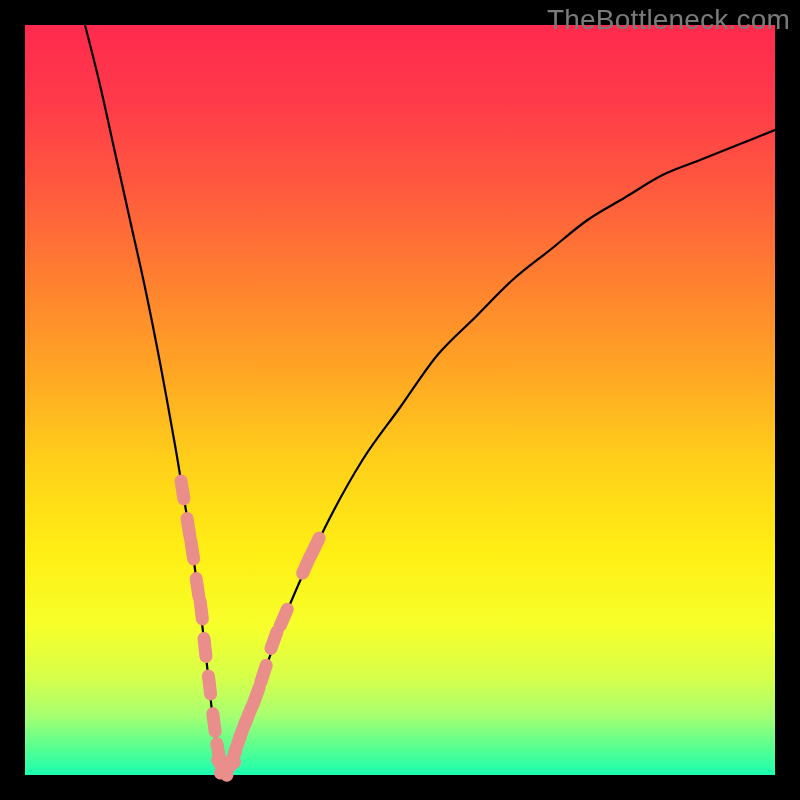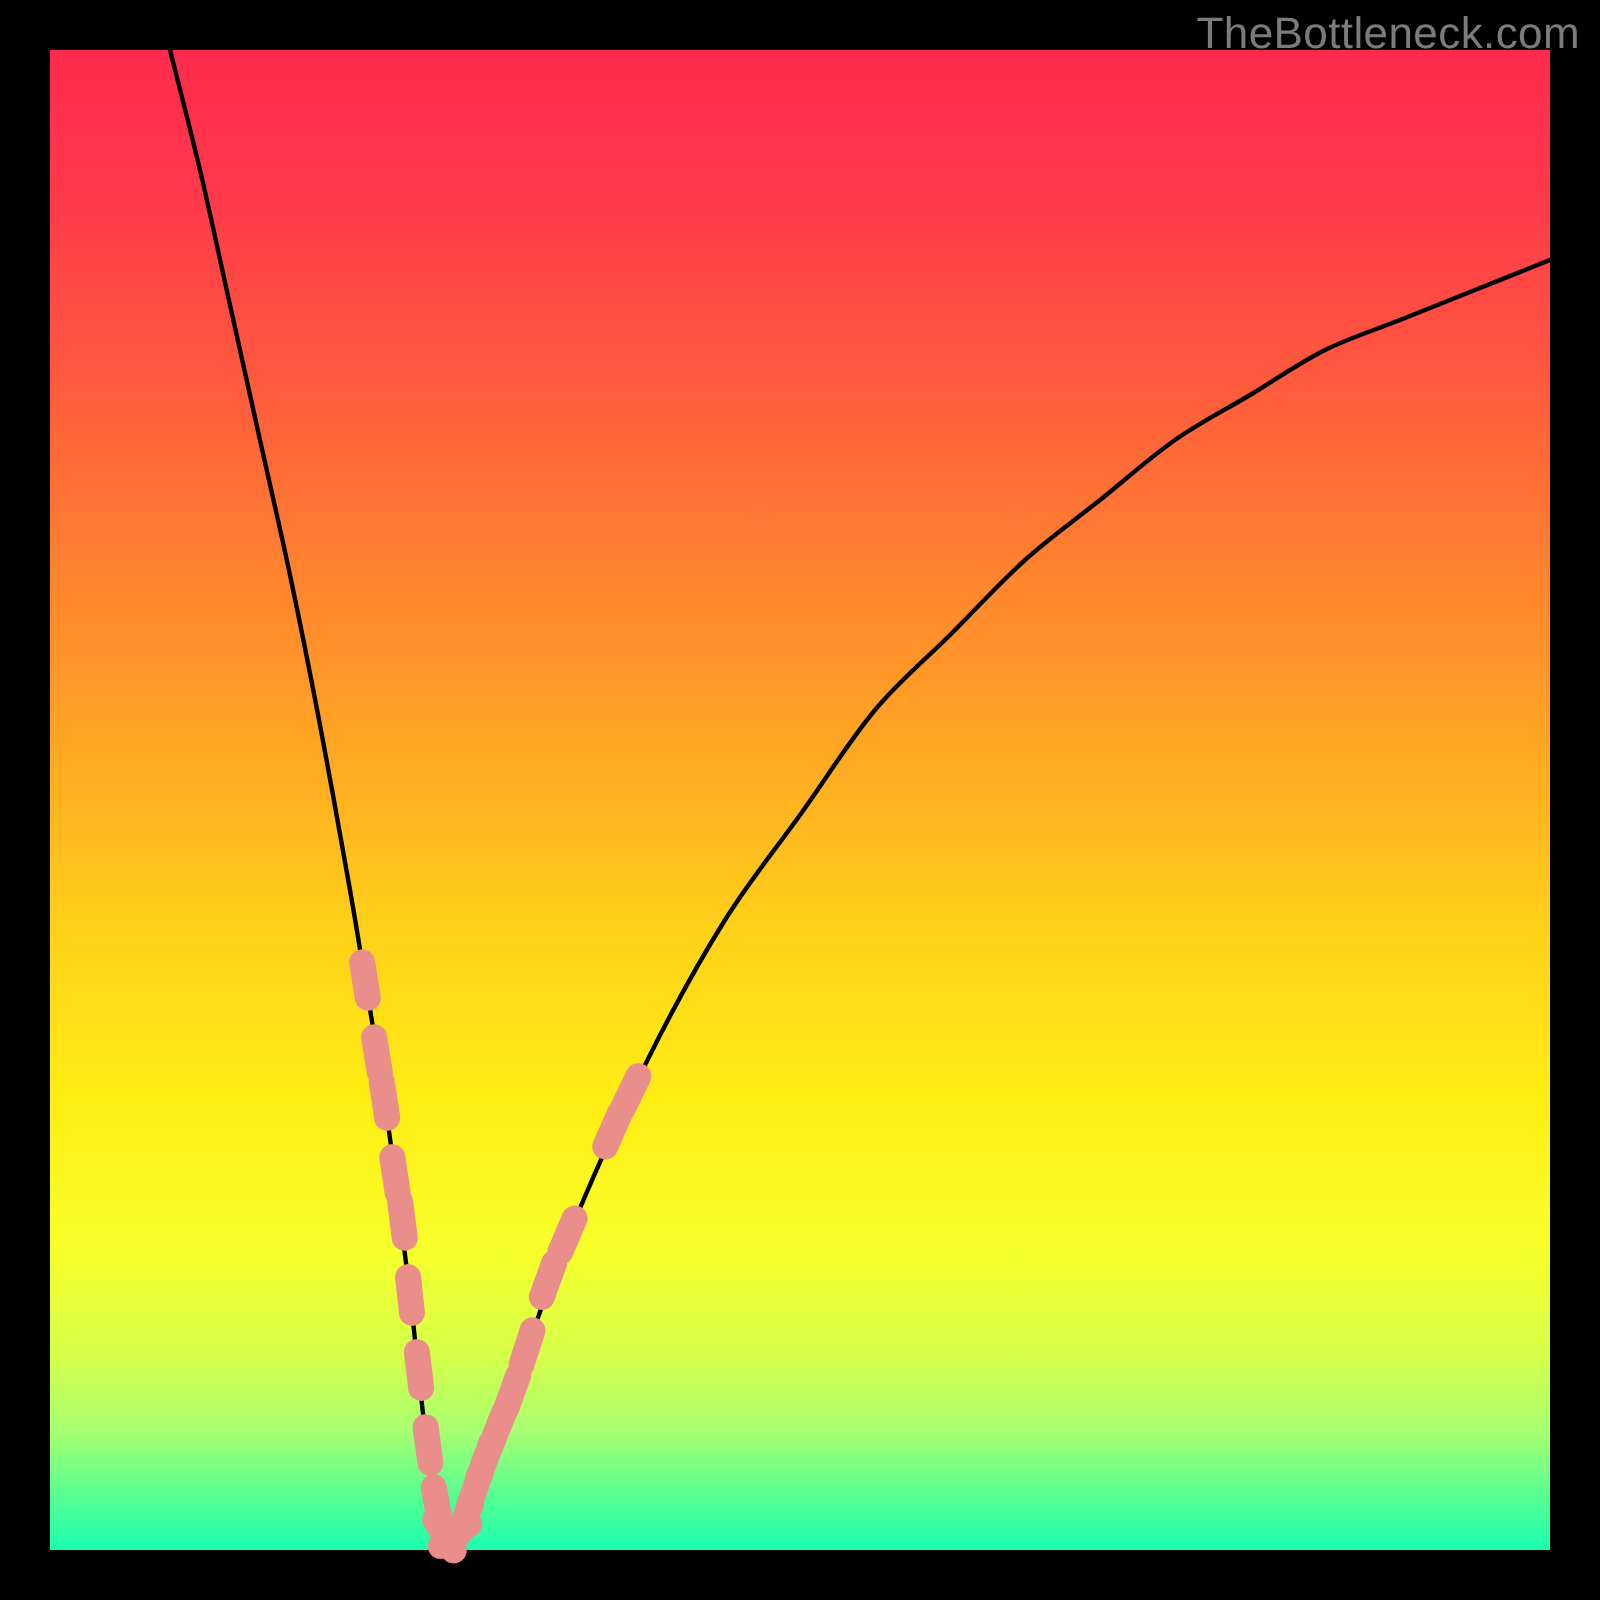--- a/index.html
+++ b/index.html
@@ -35,21 +35,21 @@
       #d6ff4a 87%,
       #a8ff70 92%,
       #5eff8e 96%,
       #1affb0 100%
     );
   }
   .watermark {
     position: absolute;
     top: 4px;
     right: 10px;
-    font-size: 22px;
+    font-size: 28px;
     font-weight: 500;
     color: #7b7b7b;
     letter-spacing: 0.2px;
     user-select: none;
   }
   svg.curve {
     position: absolute;
     left: 0;
     top: 0;
     width: 750px;

